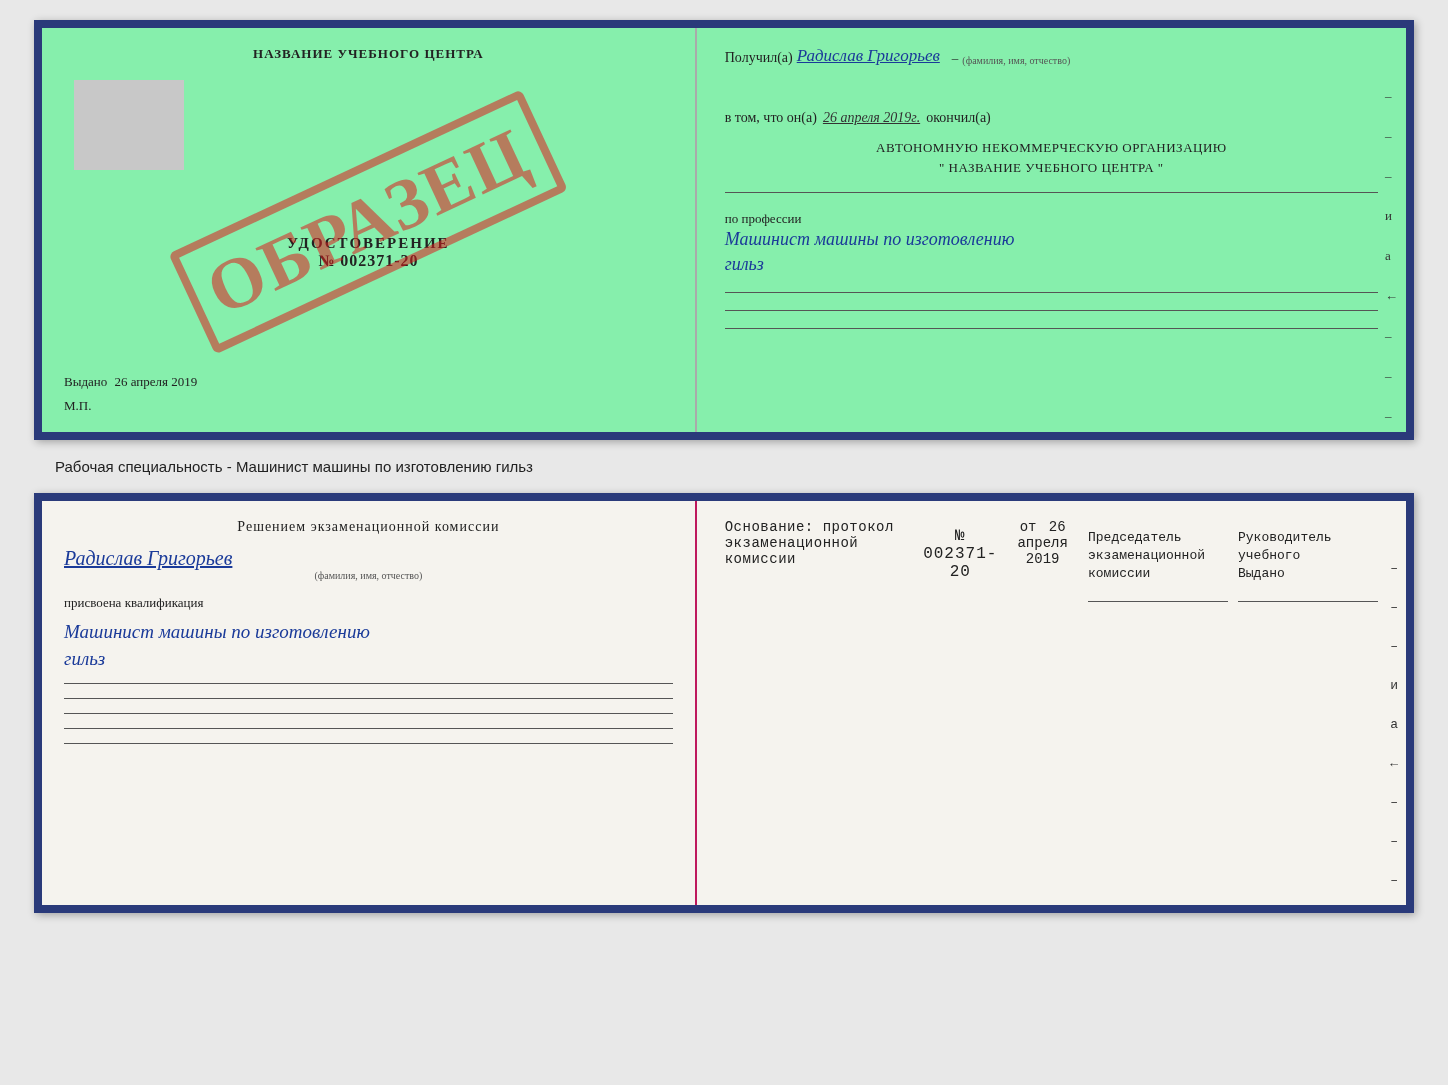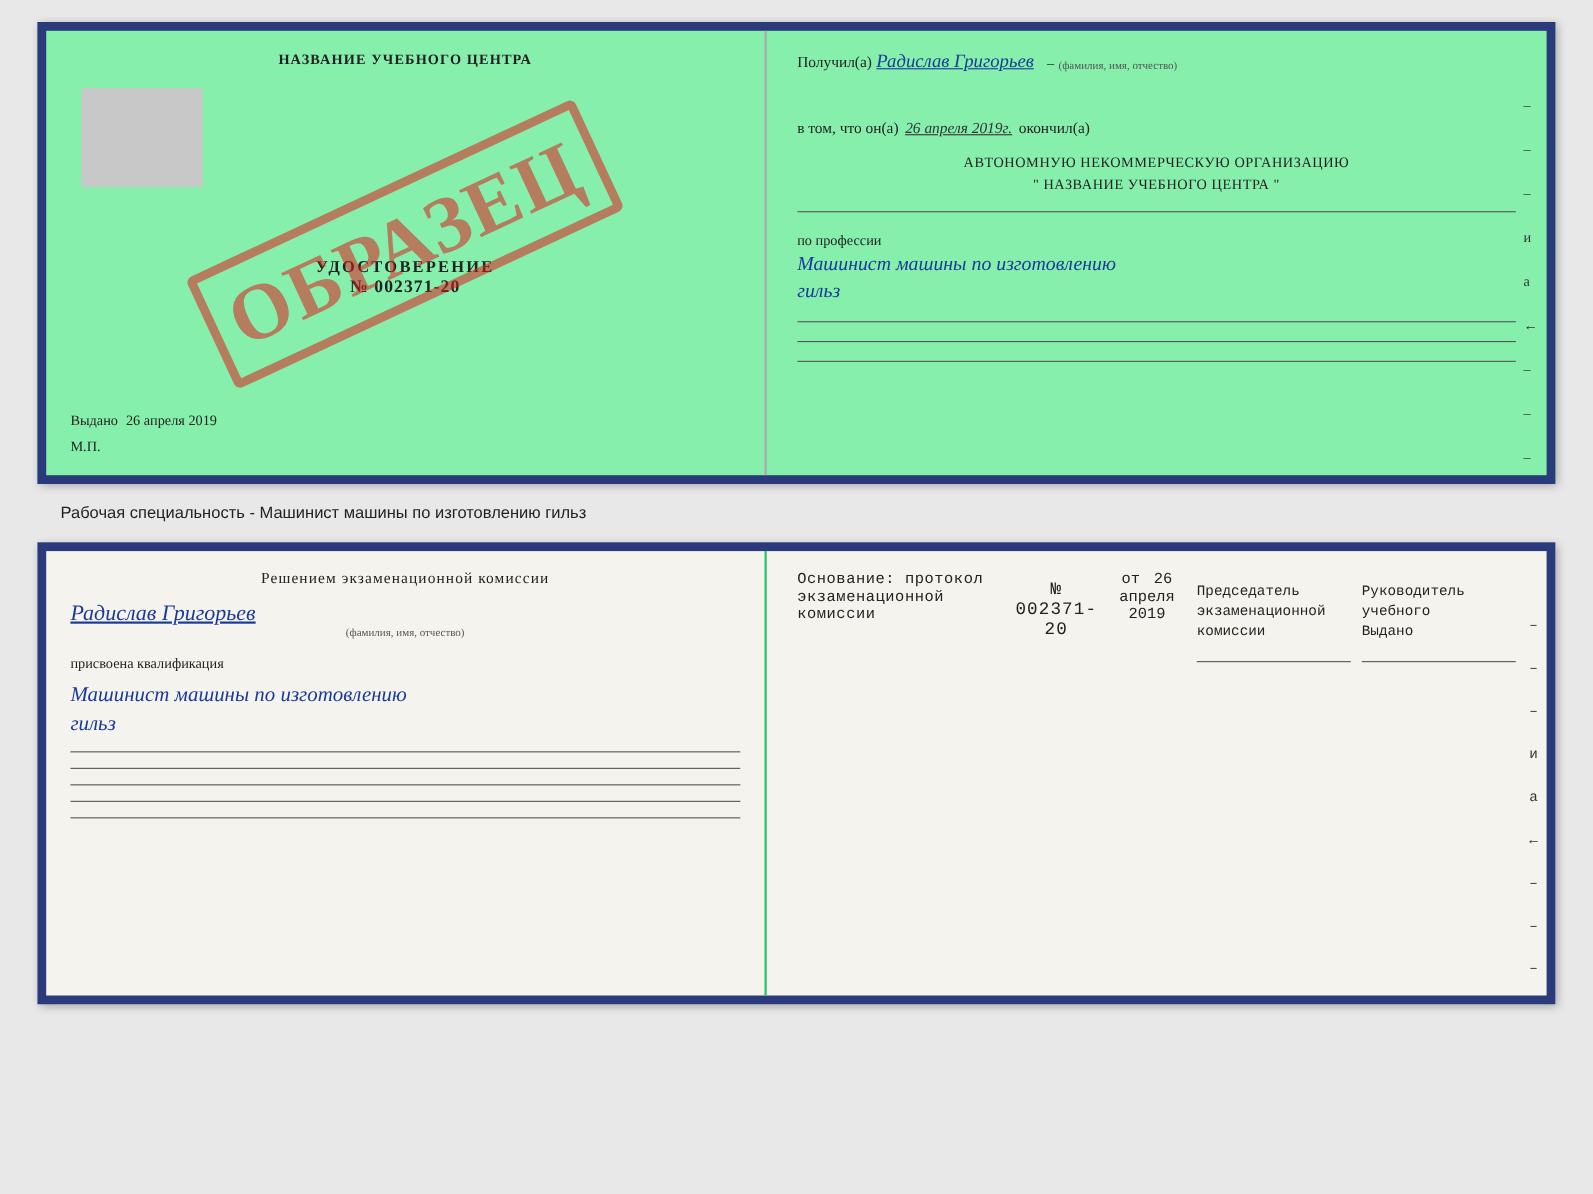--- a/index.html
+++ b/index.html
@@ -220,21 +220,21 @@
       width: 1380px;
       height: 420px;
       border: 8px solid #2a3a7a;
       background: #f5f3ee;
       position: relative;
       box-shadow: 2px 2px 8px rgba(0,0,0,0.3);
     }
 
     .cert-bottom-left {
       width: 48%;
-      border-right: 2px solid #22c55e;
+      border-right: 2px solid #be185d;
       padding: 18px 22px;
       position: relative;
       display: flex;
       flex-direction: column;
       gap: 8px;
     }
 
     .cert-bottom-right {
       width: 52%;
       padding: 18px 28px;

